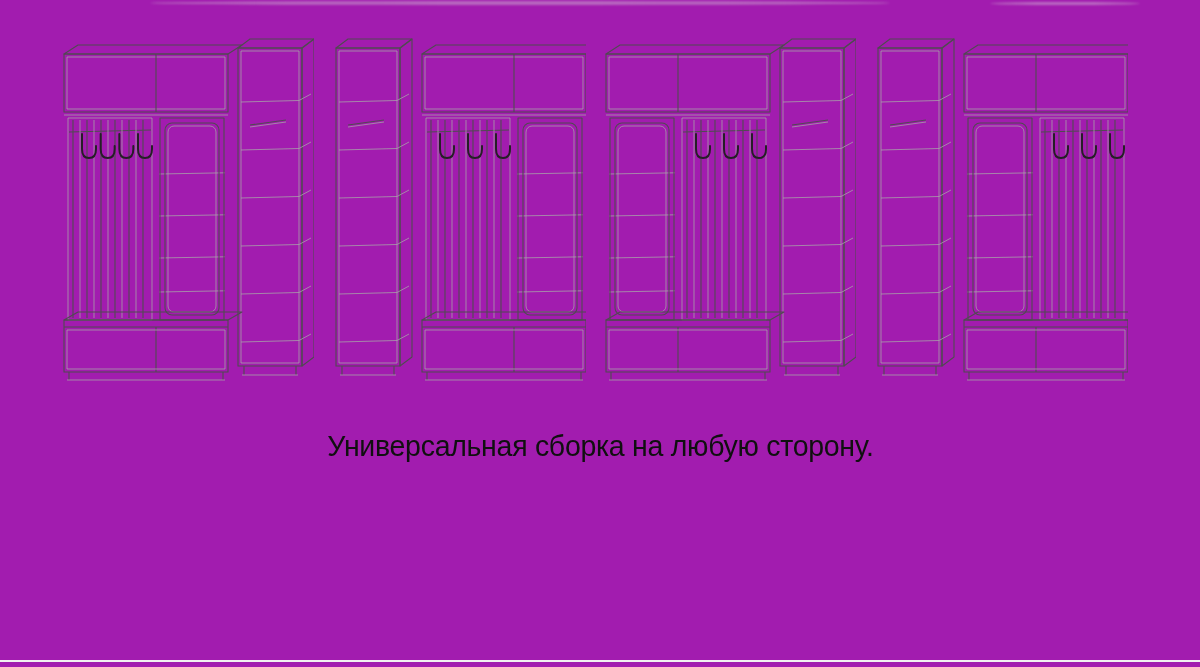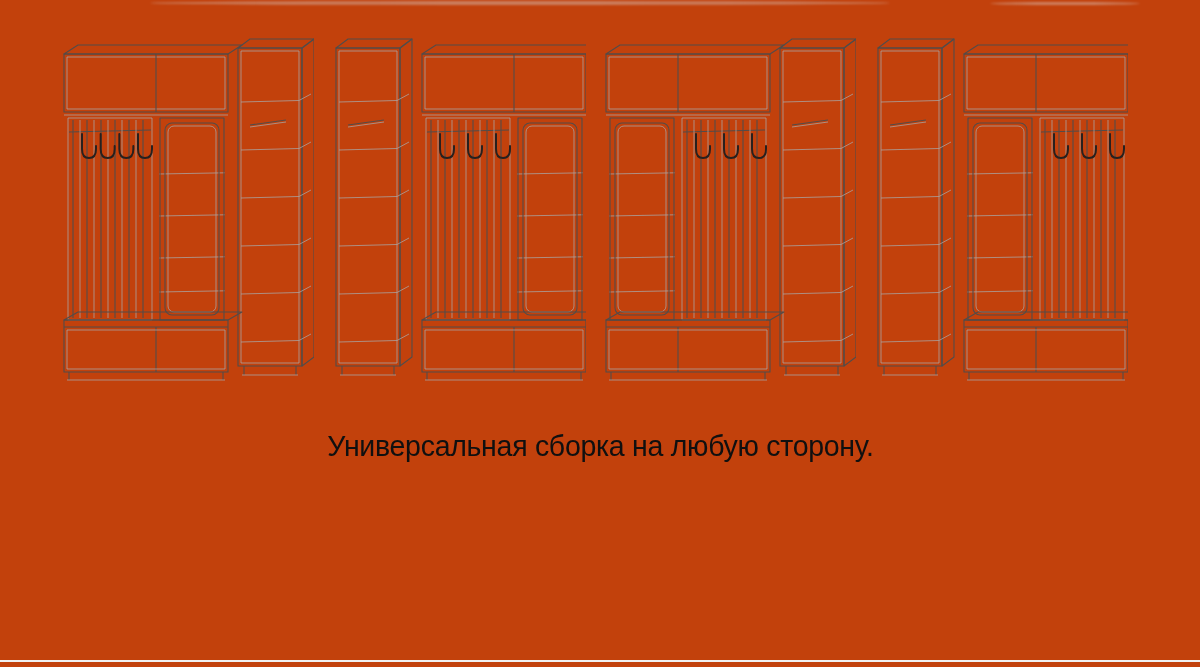--- a/index.html
+++ b/index.html
@@ -1,17 +1,17 @@
 <!DOCTYPE html>
 <html><head>
 <meta charset="utf-8">
 <style>
   html,body{margin:0;padding:0;background:#ffffff;}
   body{width:1200px;height:667px;overflow:hidden;font-family:"Liberation Sans",sans-serif;}
-  .canvas{position:relative;width:1200px;height:667px;background:#c2410c;}
+  .canvas{position:relative;width:1200px;height:667px;background:#a21caf;}
 
   .unit{position:absolute;top:24px;width:252px;height:362px;margin:0;padding:0;}
   .u1{left:62px;}
   .u2{left:334px;}
   .u3{left:604px;}
   .u4{left:876px;}
   .unit svg{width:100%;height:100%;opacity:.95;}
 
   
   .ln{fill:none;stroke:#4d4d4d;stroke-width:1.1;stroke-linejoin:round;}

